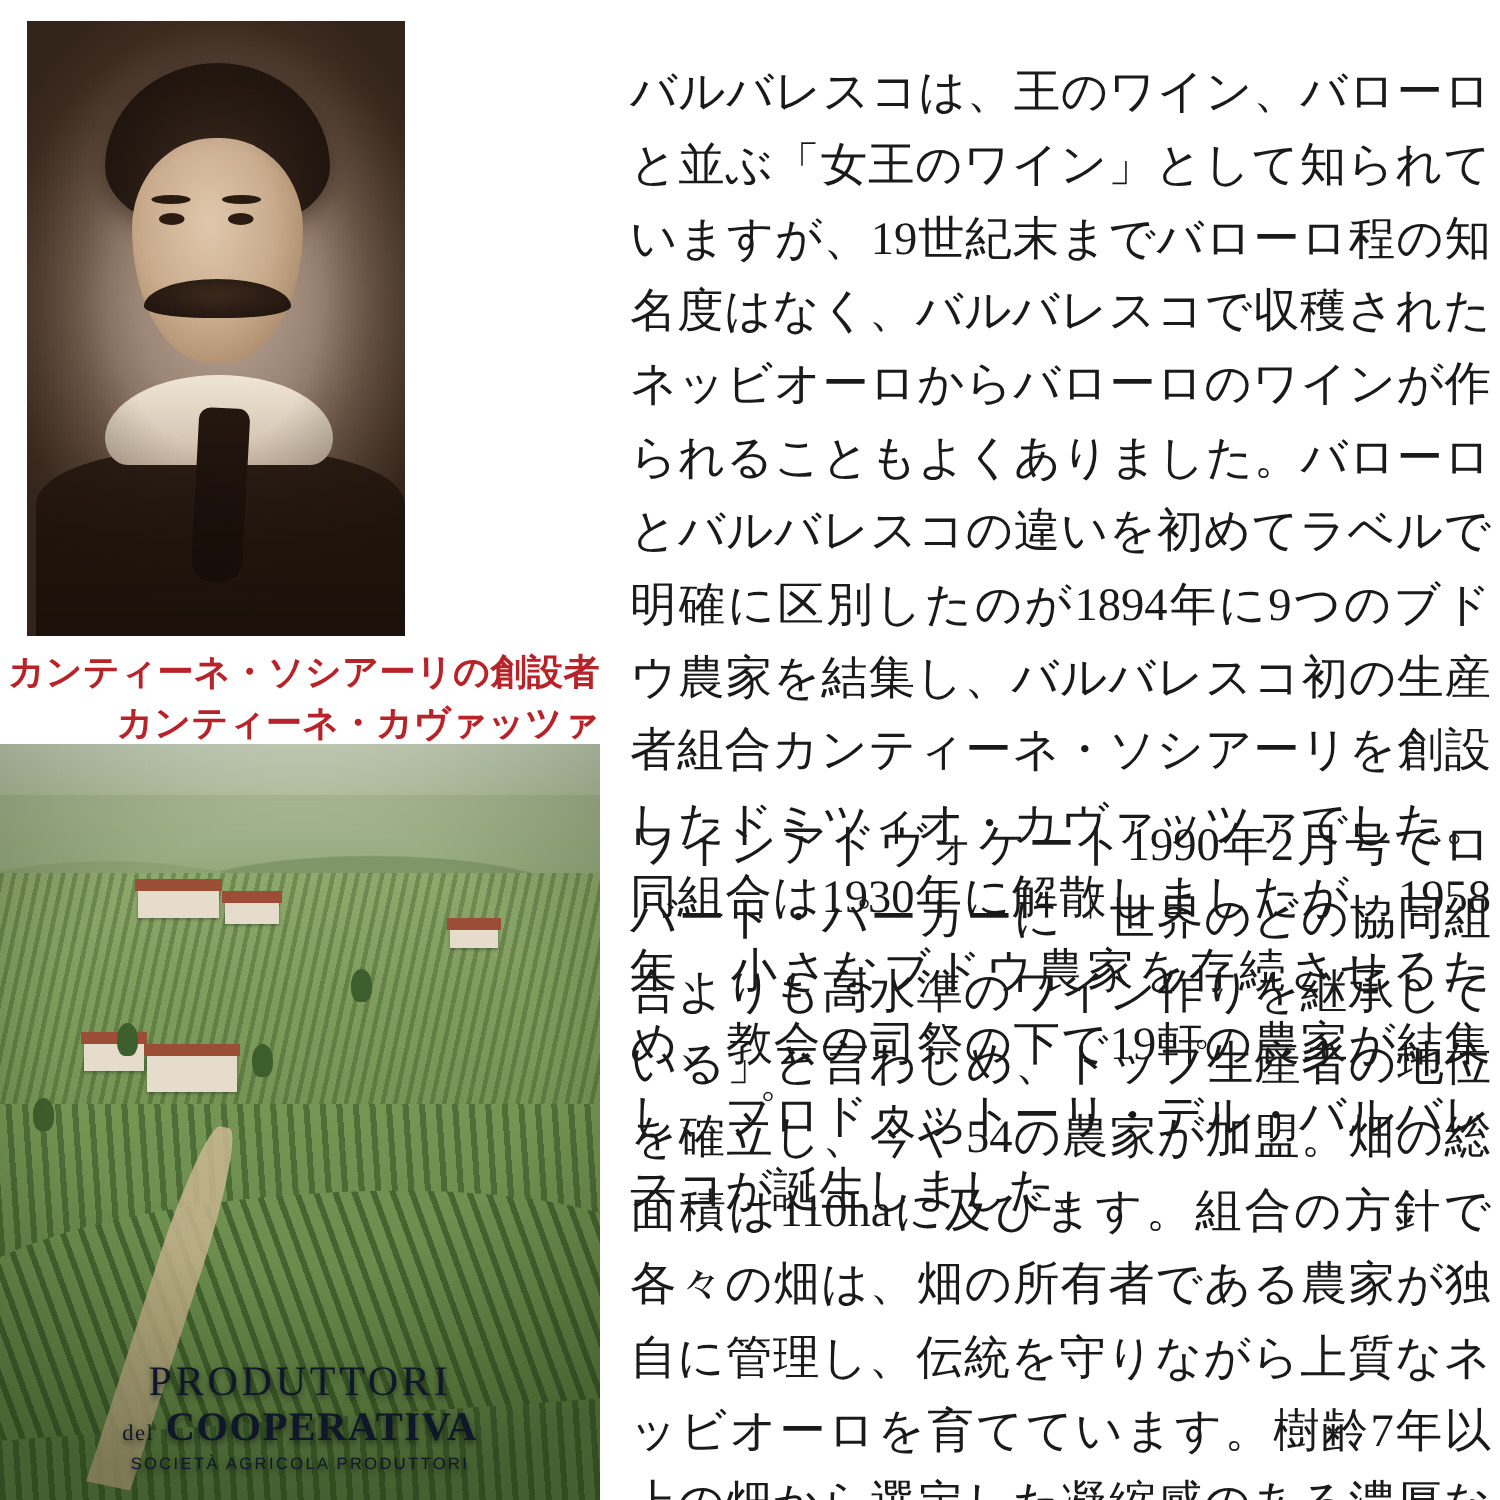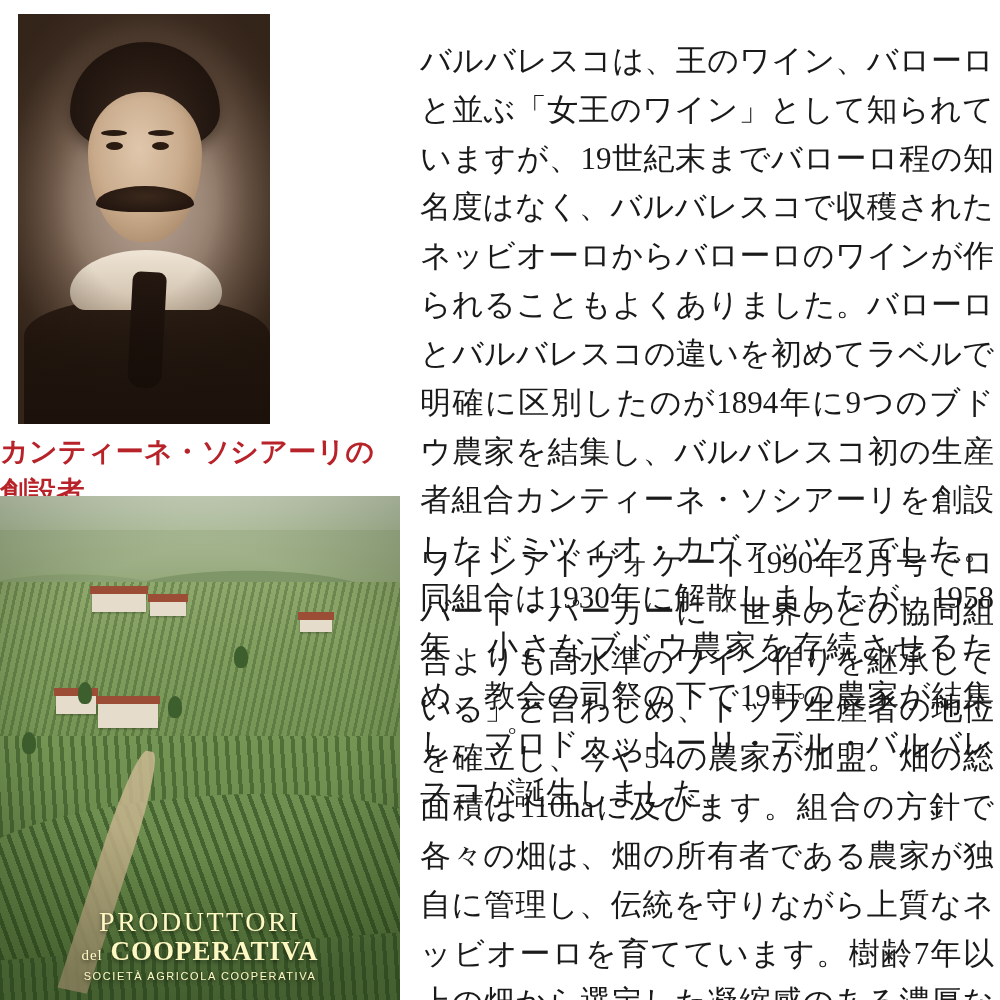--- a/index.html
+++ b/index.html
@@ -121,23 +121,23 @@
     position: absolute;
     inset: 0;
     background: radial-gradient(ellipse 160px 220px at 50% 45%, rgba(0,0,0,0) 45%, rgba(30,18,10,.55) 100%);
   }
 
   .portrait-caption {
     position: absolute;
     left: 0;
     top: 432px;
     width: 400px;
-    text-align: left;
+    text-align: right;
     color: #b8232a;
-    font-size: 28px;
+    font-size: 24px;
     line-height: 1.42;
     font-family: "Liberation Sans", "DejaVu Sans", sans-serif;
     font-weight: 700;
     letter-spacing: .3px;
   }
 
   
   .vineyard-block {
     position: absolute;
     left: 0;
@@ -221,21 +221,21 @@
   .vy-shade {
     position: absolute; inset: 0;
     background: radial-gradient(ellipse 320px 300px at 50% 40%, rgba(0,0,0,0) 50%, rgba(20,35,10,.3) 100%);
   }
   .vy-logo {
     position: absolute;
     left: 0;
     bottom: 18px;
     width: 400px;
     text-align: center;
-    color: #fef9c3;
+    color: #0f172a;
     text-shadow: 0 2px 4px rgba(0,0,0,.55);
     font-family: "Liberation Serif", "DejaVu Serif", serif;
   }
   .vy-logo .line1 {
     font-size: 28px;
     letter-spacing: 2.5px;
     font-weight: 400;
   }
   .vy-logo .line2 {
     font-size: 27px;
@@ -319,21 +319,21 @@
       <div class="vy-house vy-h4"></div>
       <div class="vy-house vy-h5"></div>
       <div class="vy-tree vy-t1"></div>
       <div class="vy-tree vy-t2"></div>
       <div class="vy-tree vy-t3"></div>
       <div class="vy-tree vy-t4"></div>
       <div class="vy-shade"></div>
       <div class="vy-logo">
         <div class="line1">PRODUTTORI</div>
         <div class="line2"><span class="del">del</span> <span>COOPERATIVA</span></div>
-        <div class="line3">SOCIETÀ AGRICOLA COOPERATIVA</div>
+        <div class="line3">SOCIETÀ AGRICOLA PRODUTTORI</div>
       </div>
     </div>
 
   </div>
 
   <div class="right-col">
     <p class="para para-1">バルバレスコは、王のワイン、バローロと並ぶ「女王のワイン」として知られていますが、19世紀末までバローロ程の知名度はなく、バルバレスコで収穫されたネッビオーロからバローロのワインが作られることもよくありました。バローロとバルバレスコの違いを初めてラベルで明確に区別したのが1894年に9つのブドウ農家を結集し、バルバレスコ初の生産者組合カンティーネ・ソシアーリを創設したドミツィオ・カヴァッツァでした。同組合は1930年に解散しましたが、1958年、小さなブドウ農家を存続させるため、教会の司祭の下で19軒の農家が結集し、プロドゥットーリ・デル・バルバレスコが誕生しました。</p>
     <p class="para para-2">ワインアドヴォケート1990年2月号でロバート・パーカーに「世界のどの協同組合よりも高水準のワイン作りを継承している」と言わしめ、トップ生産者の地位を確立し、今や54の農家が加盟。畑の総面積は110haに及びます。組合の方針で各々の畑は、畑の所有者である農家が独自に管理し、伝統を守りながら上質なネッビオーロを育てています。樹齢7年以上の畑から選定した凝縮感のある濃厚なバルバレスコと、樹齢7年以下の若い畑から採れた軽快な味わいのネッビオーロ・ランゲを毎年リリースし、特に良い年にのみ、単一畑のリゼルヴァが9種類生産され、ボルドーワインのように長期熟成の効く極めて上質なワインを輩出しています。</p>
   </div>
 

